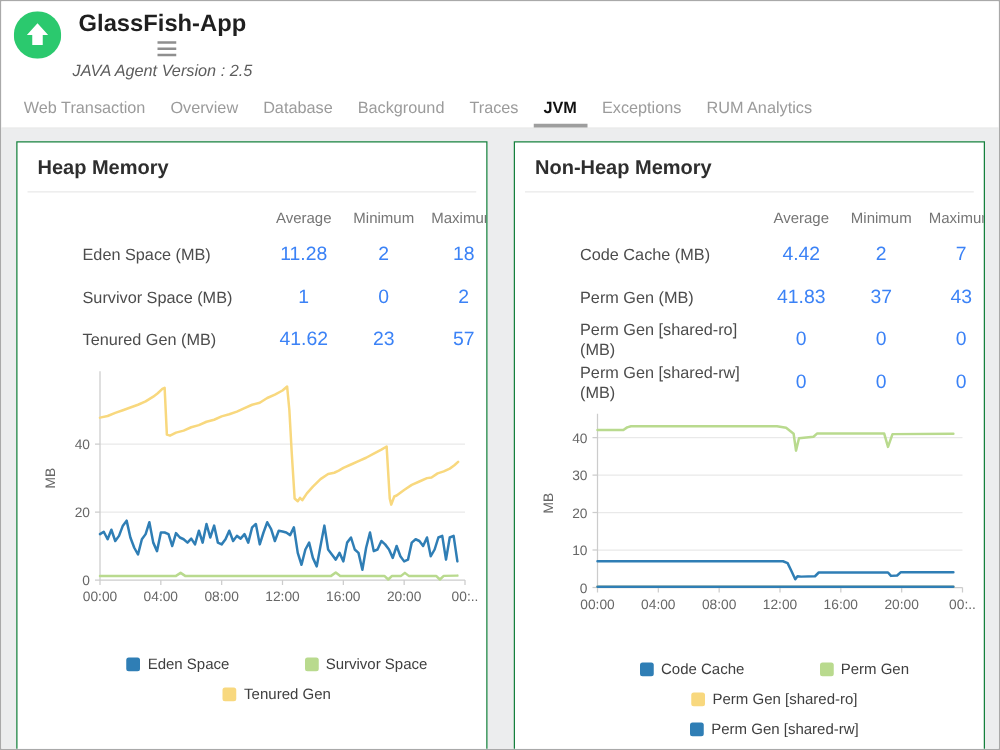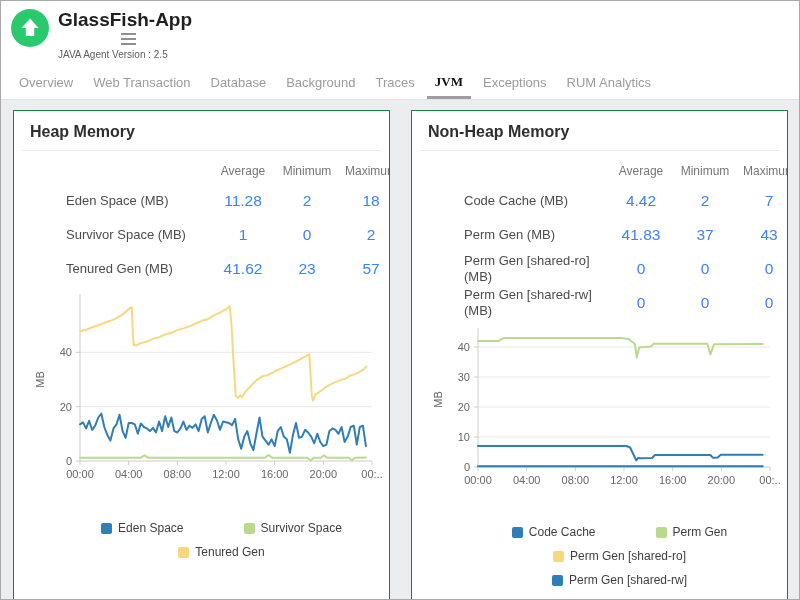--- a/index.html
+++ b/index.html
@@ -7,26 +7,26 @@
   .frame { position:relative; width:800px; height:600px; border:1px solid #a9a9a9; background:#fff; overflow:hidden; }
 
   
   header { display:flex; padding:8px 0 0 10px; background:#fff; }
   .app-icon { width:38px; height:38px; flex:none; }
   .title-block { margin-left:9px; }
   .title-row { display:flex; align-items:center;flex-direction:column; }
   h1 { font-size:19px; margin:0; color:#1f1f1f; font-weight:bold; }
   .hamburger { margin-left:7px; display:flex; flex-direction:column; gap:3px; cursor:pointer; padding:2px; }
   .hamburger span { display:block; width:15px; height:2px; background:#8f8f8f; }
-  .subtitle { font-size:10px; color:#5d5d5d; margin-top:2px; }
+  .subtitle { font-size:13px; color:#5d5d5d; margin-top:2px;font-style:italic; }
 
   
   nav { display:flex; align-items:flex-end; padding:10px 0 0 8px; background:#fff; border-bottom:1px solid #e3e3e3; }
   .tab { font-size:13px; color:#9b9b9b; padding:4px 10px 9px; cursor:pointer; position:relative; white-space:nowrap; }
-  .tab.active { color:#111; font-weight:bold;font-family:Liberation Serif, serif; }
+  .tab.active { color:#111; font-weight:bold; }
   .tab.active::after { content:""; position:absolute; left:2px; right:2px; bottom:0; height:3px; background:#9e9e9e; }
 
   
   main { background:#ecedee; height:521px; padding:10px 11px 0 12px; display:flex; gap:21px; }
   .panel { background:#fff; border:1px solid #15803d; height:540px; overflow:hidden; flex:1; padding:12px 0 0 0; }
   .panel h2 { font-size:16px; font-weight:600; color:#2e2e2e; margin:0 16px 9px; }
   .panel .divider { height:1px; background:#e9e9e9; margin:0 8px; }
 
   
   .stats { padding-left:52px; margin-top:8px; }
@@ -66,22 +66,22 @@
           <span></span>
             <span></span>
             <span></span>
         </div>
       </div>
       <div class="subtitle">JAVA Agent Version : 2.5</div>
     </div>
   </header>
 
   <nav id="nav">
+      <span class="tab">Web Transaction</span>
       <span class="tab">Overview</span>
-      <span class="tab">Web Transaction</span>
       <span class="tab">Database</span>
       <span class="tab">Background</span>
       <span class="tab">Traces</span>
       <span class="tab active">JVM</span>
       <span class="tab">Exceptions</span>
       <span class="tab">RUM Analytics</span>
     </nav>
 
   <main>
     <section class="panel">

